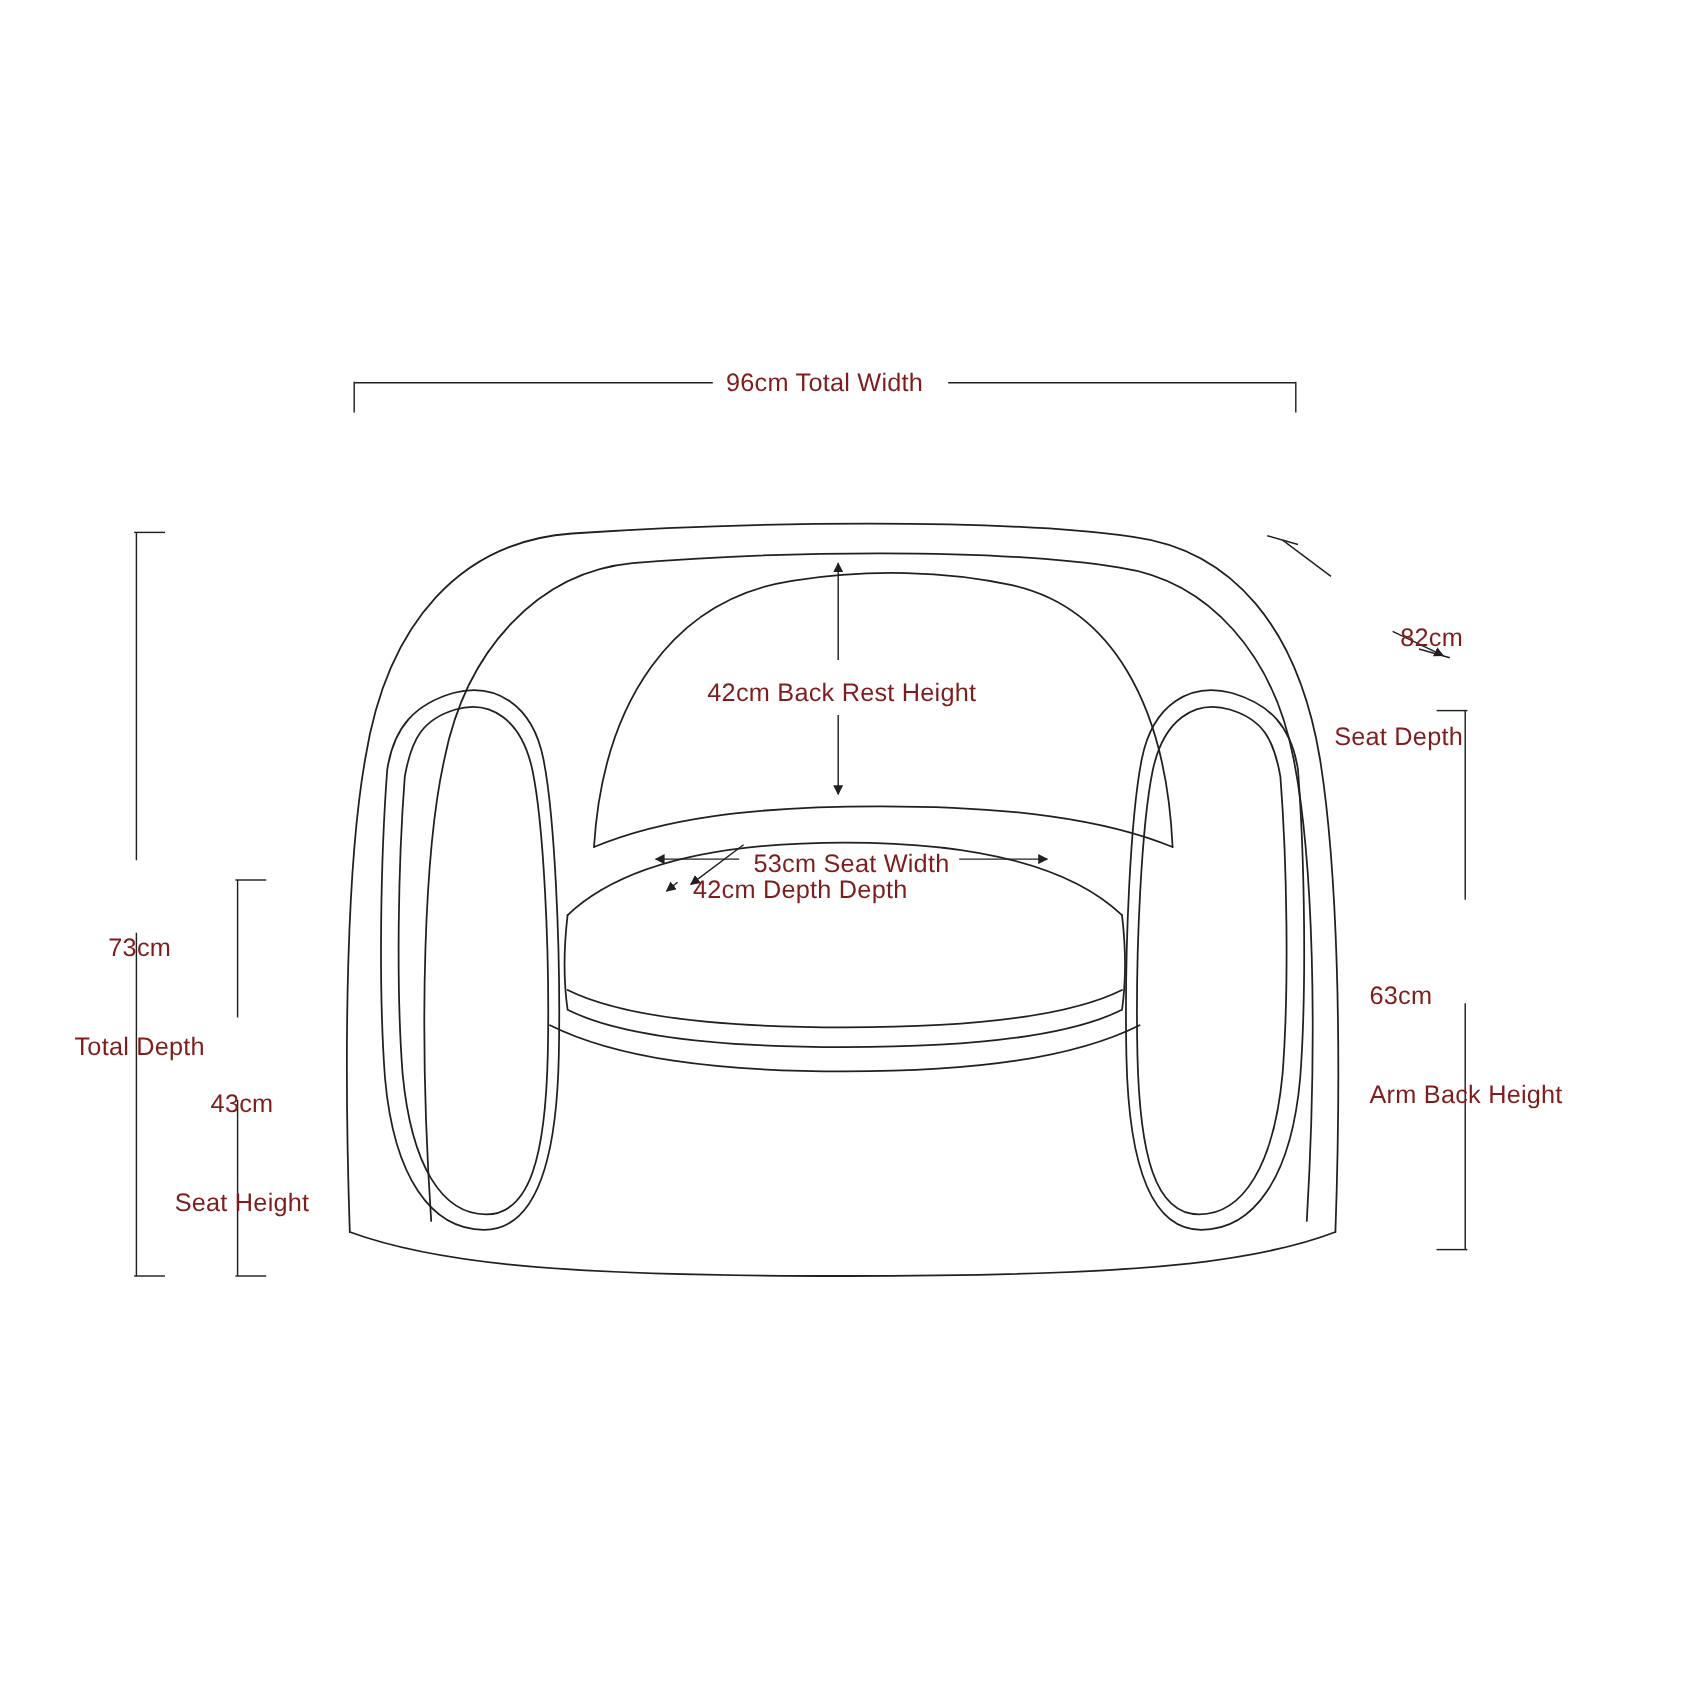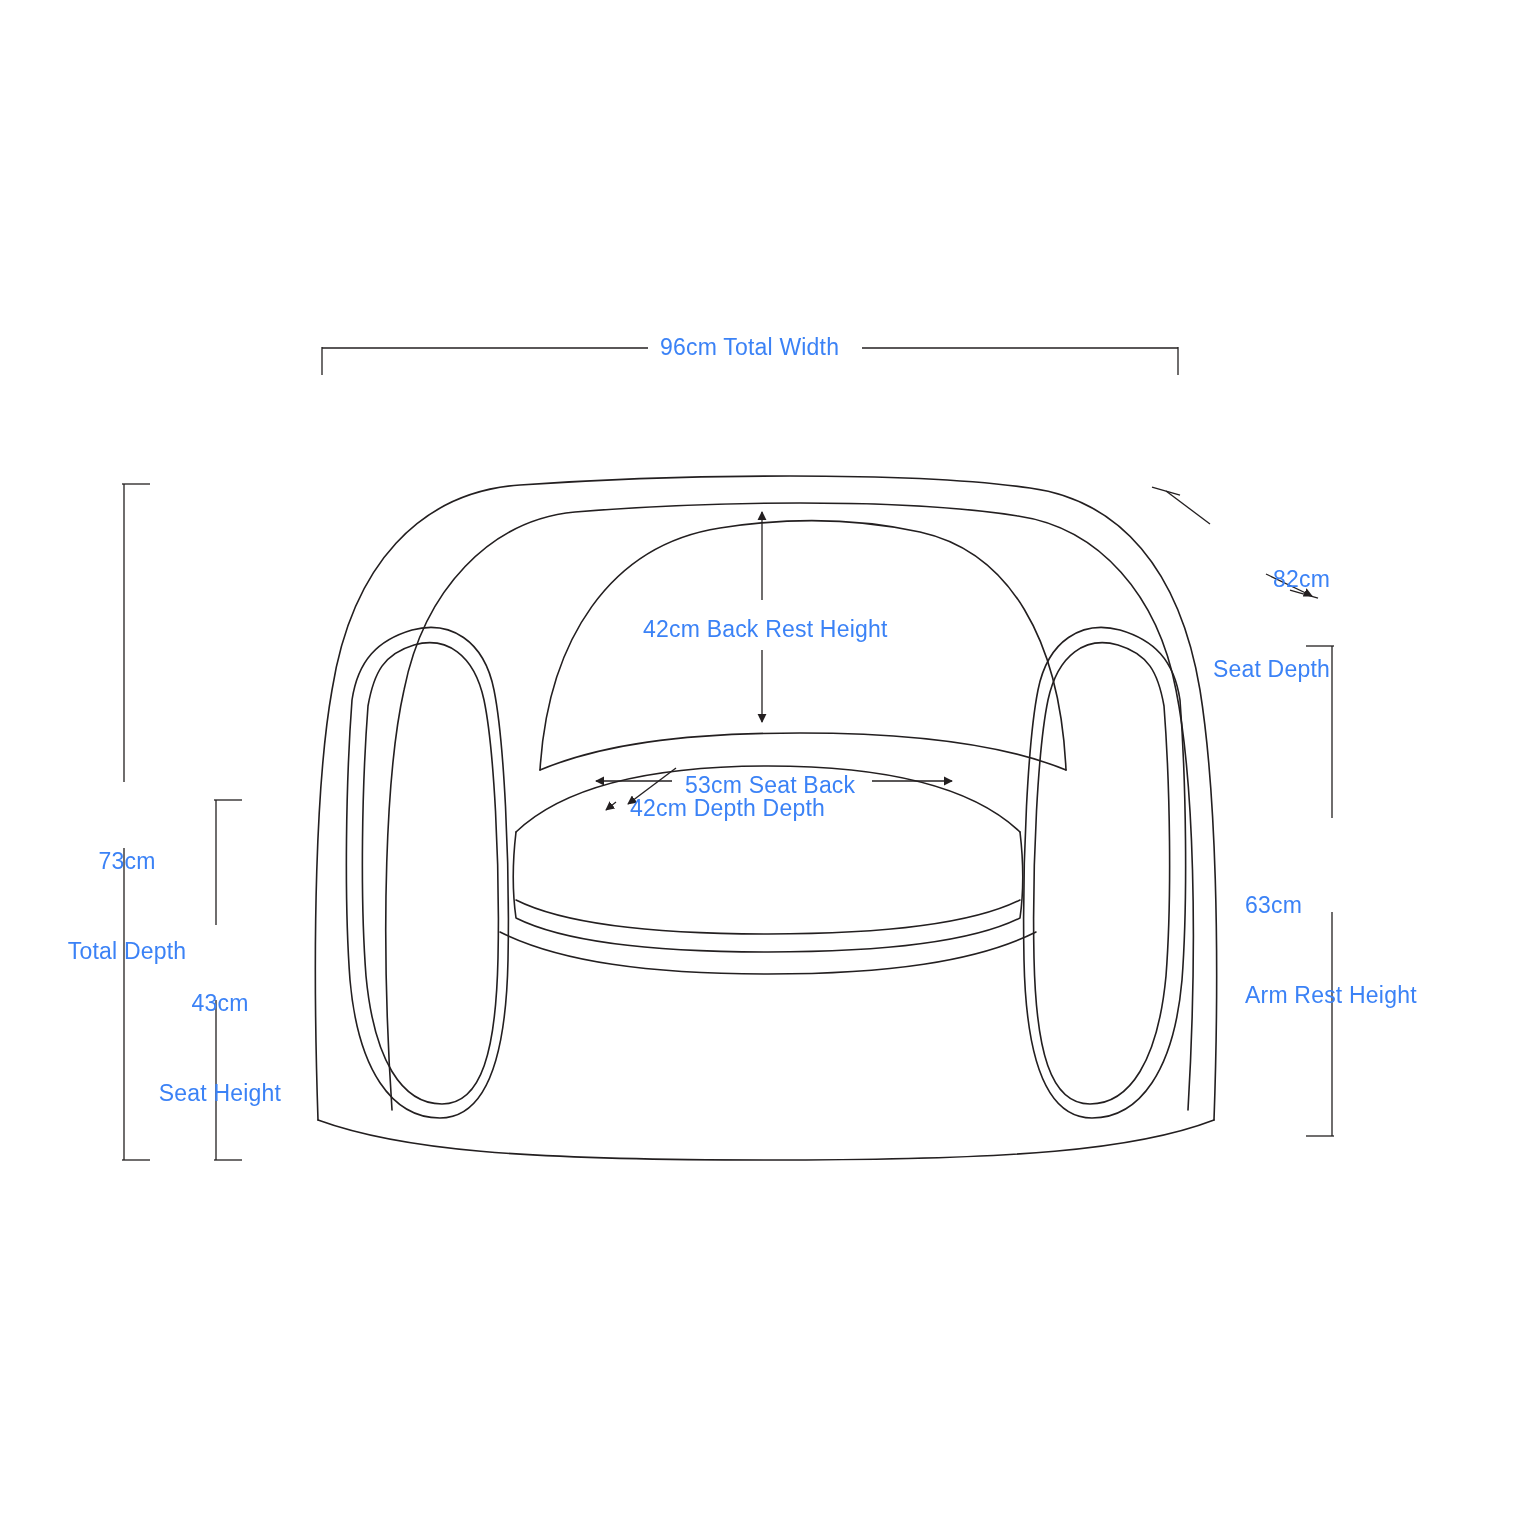--- a/index.html
+++ b/index.html
@@ -24,21 +24,21 @@
     top: 0;
     left: 0;
     width: 1536px;
     height: 1536px;
   }
   .dim-label {
     position: absolute;
     font-family: "Liberation Sans", sans-serif;
     font-size: 23px;
     line-height: 30px;
-    color: #3b82f6;
+    color: #7f1d1d;
     white-space: pre;
     letter-spacing: 0.2px;
   }
   .center {
     text-align: center;
   }
   .lbl-total-width   { left: 660px;  top: 332px; }
   .lbl-total-height  { left: 62px;   top: 786px;  width: 130px; }
   .lbl-seat-height   { left: 150px;  top: 928px;  width: 140px; text-align: center; }
   .lbl-total-depth   { left: 1180px; top: 504px;  width: 150px; text-align: right; }
@@ -208,22 +208,22 @@
     <div>Seat Height</div>
   </div>
 
   <div class="dim-label lbl-total-depth center">
     <div>82cm</div>
     <div>Seat Depth</div>
   </div>
 
   <div class="dim-label lbl-arm-height center">
     <div>63cm</div>
-    <div>Arm Rest Height</div>
+    <div>Arm Back Height</div>
   </div>
 
   <div class="dim-label lbl-back-rest">42cm Back Rest Height</div>
 
-  <div class="dim-label lbl-seat-width">53cm Seat Back</div>
+  <div class="dim-label lbl-seat-width">53cm Seat Width</div>
 
   <div class="dim-label lbl-seat-depth">42cm Depth Depth</div>
 
 </div>
 
 </body></html>

